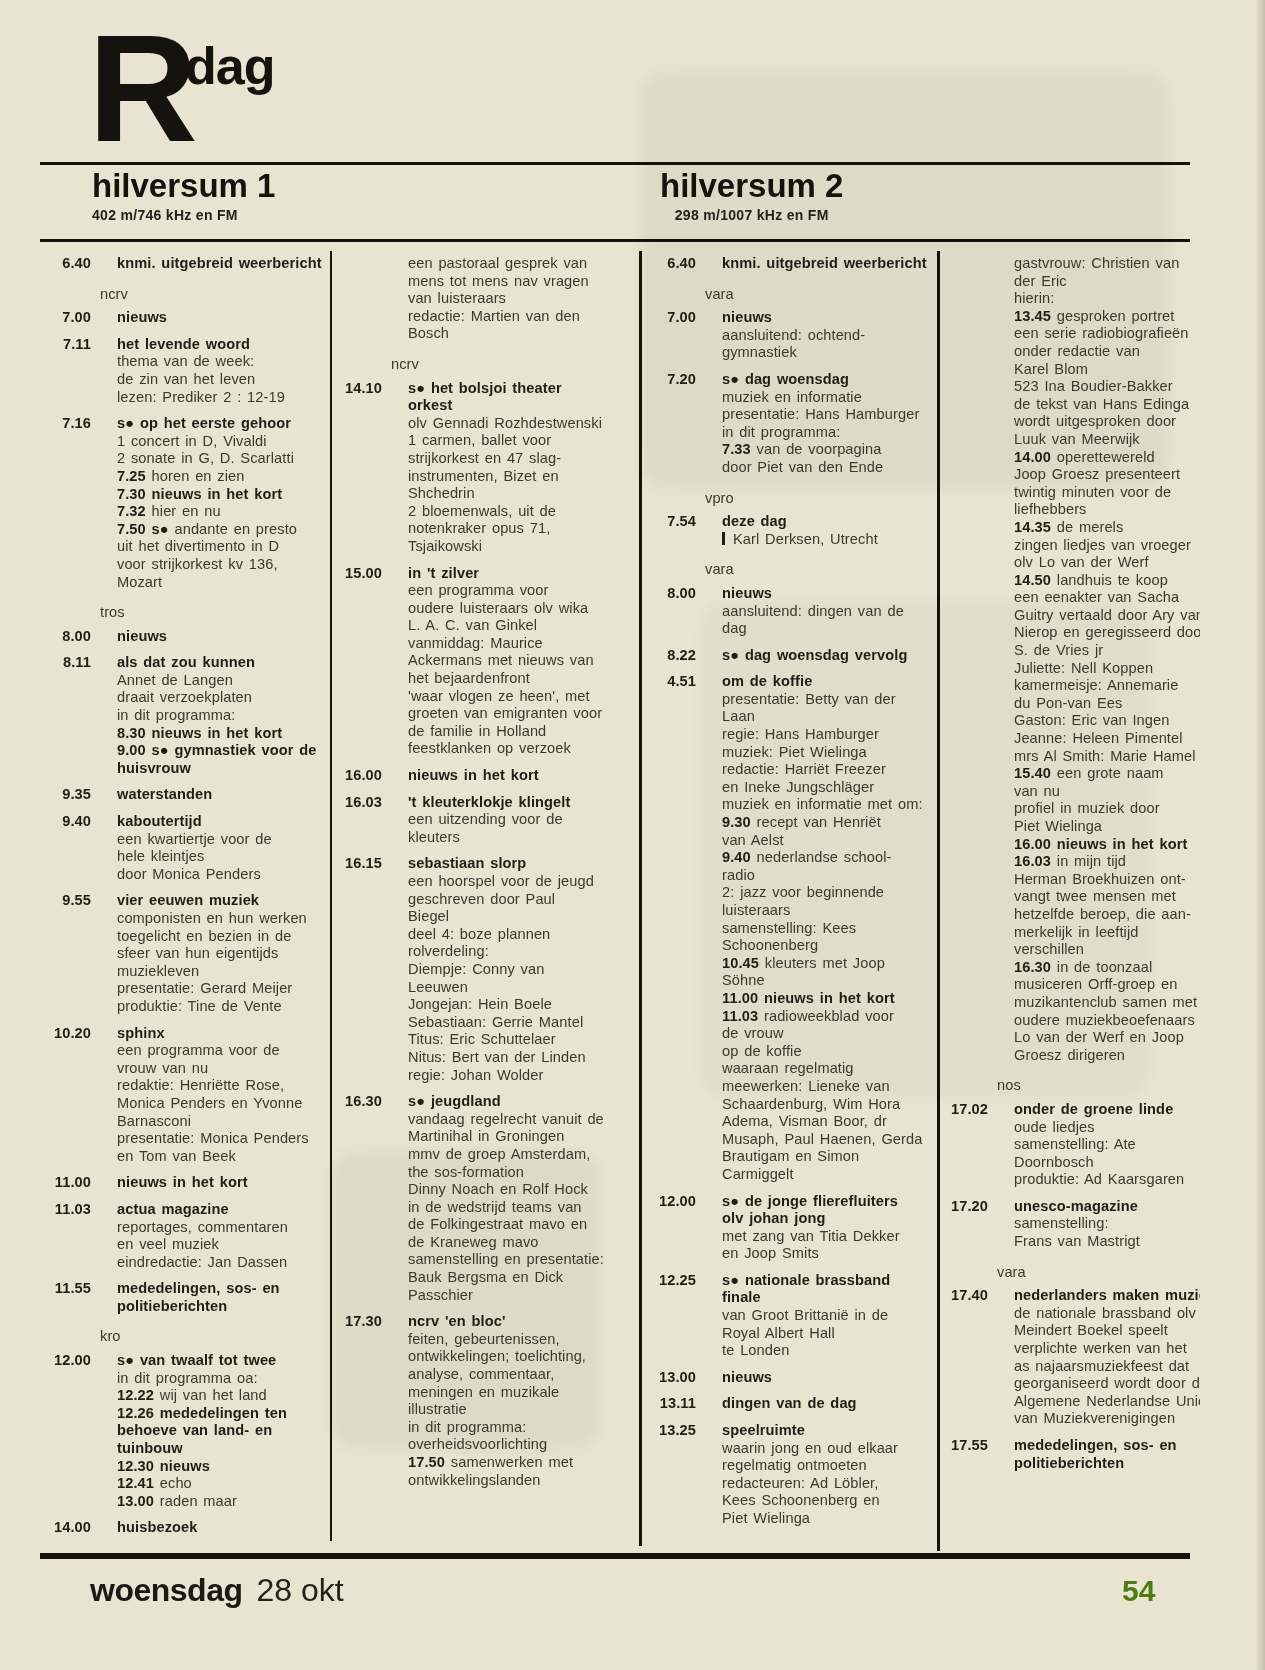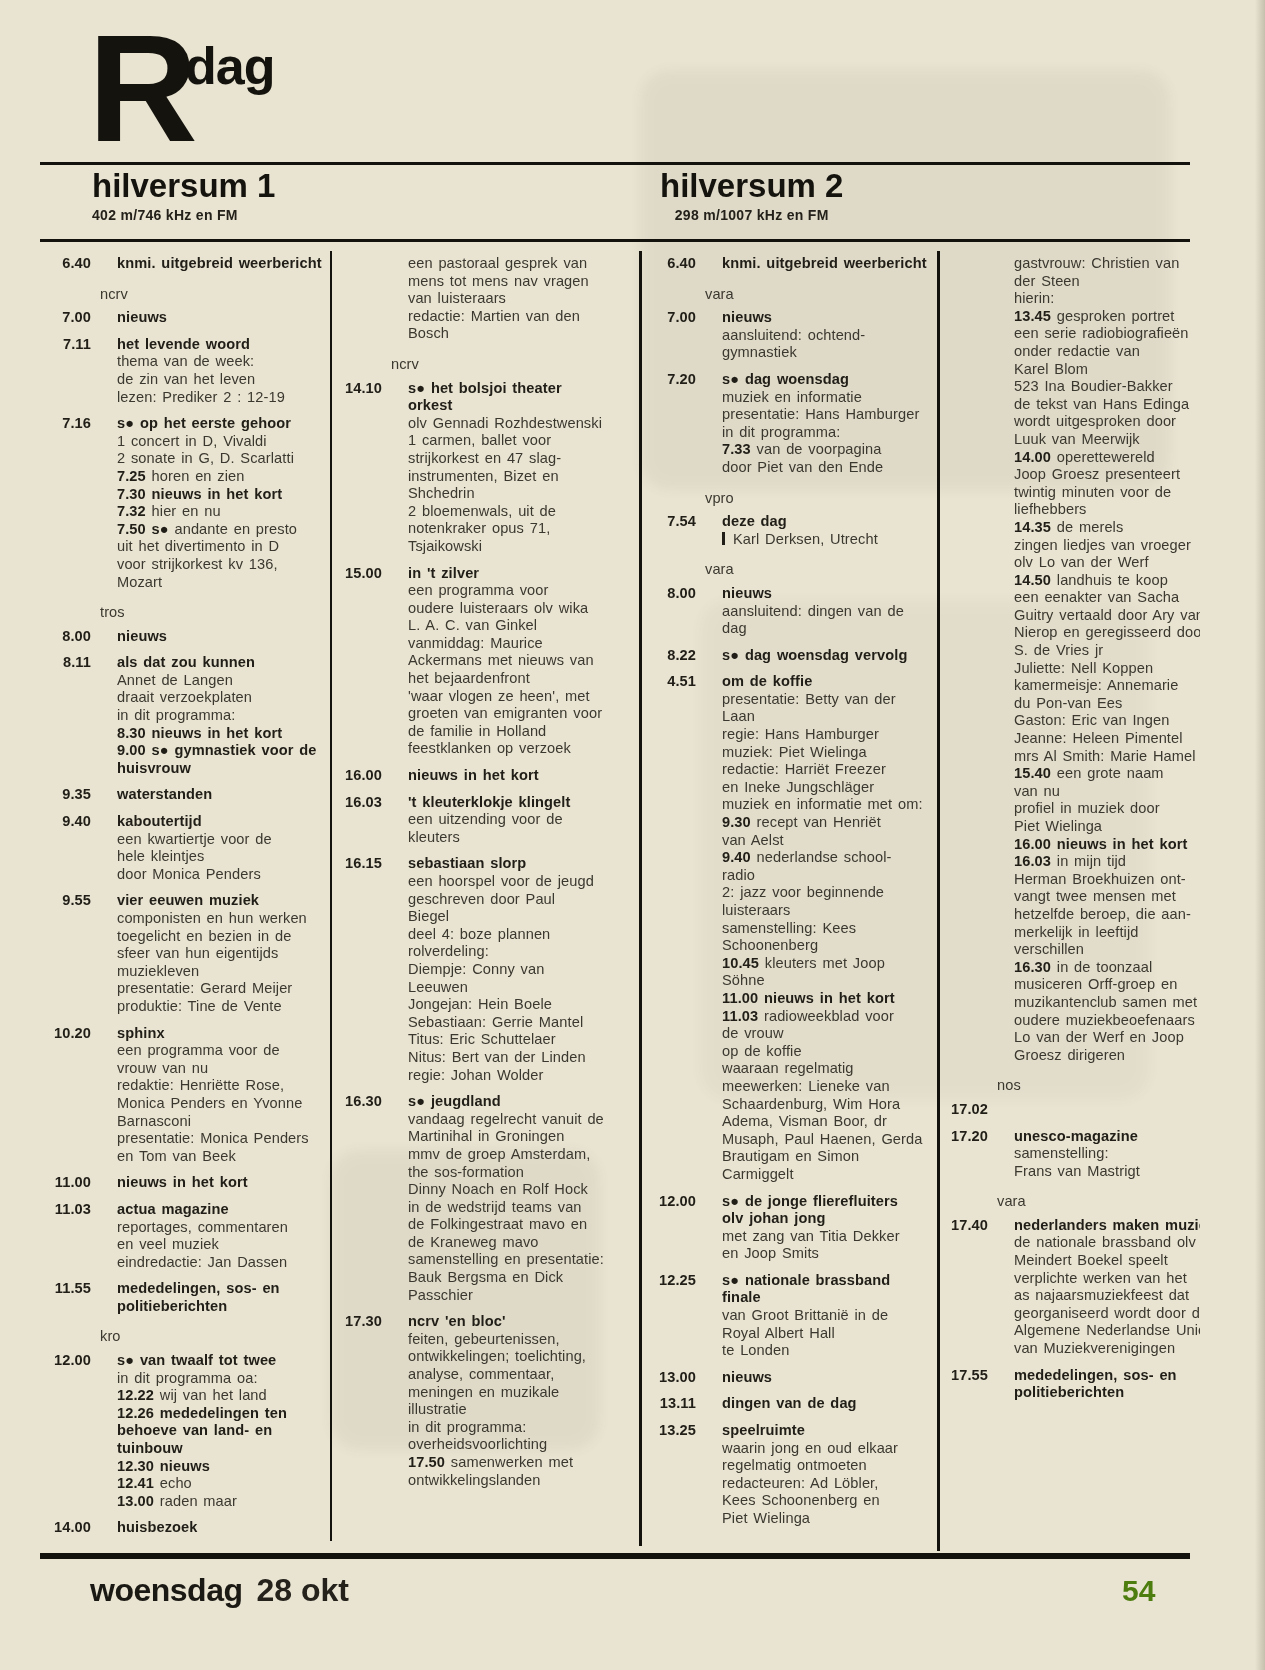--- a/index.html
+++ b/index.html
@@ -61,21 +61,21 @@
   .entry{display:flex;}
   .entry .time{flex:0 0 46px;text-align:right;font-weight:700;color:#201e17;}
   .entry .body{flex:1;padding-left:26px;}
   .line{white-space:nowrap;}
   .line b{font-weight:700;color:#201e17;}
   .bar{display:inline-block;width:3px;height:13px;background:#201e17;margin-right:8px;vertical-align:-1px;}
 
   
   .footer-day{position:absolute;left:90px;top:1572px;font-size:32px;color:#1b1913;}
   .footer-day .d{font-weight:700;letter-spacing:-.5px;}
-  .footer-day .dt{font-weight:700;margin-left:14px;color:#24221b;}
+  .footer-day .dt{font-weight:400;margin-left:14px;color:#24221b;}
   .page-number{position:absolute;left:1122px;top:1574px;font-size:30px;font-weight:700;color:#4d7c0f;}
 </style>
 </head>
 <body>
 
 <div class="page">
 
   <div class="ghost g1"></div>
   <div class="ghost g2"></div>
   <div class="ghost g3"></div>
@@ -473,21 +473,21 @@
           <div class="line">Kees Schoonenberg en</div>
           <div class="line">Piet Wielinga</div>
         </div>
       </div>
     </div>
   <div class="col col4">
       <div class="block entry">
         <div class="time"></div>
         <div class="body">
           <div class="line">gastvrouw: Christien van</div>
-          <div class="line">der Steen</div>
+          <div class="line">der Eric</div>
           <div class="line">hierin:</div>
           <div class="line"><b>13.45</b> gesproken portret</div>
           <div class="line">een serie radiobiografieën</div>
           <div class="line">onder redactie van</div>
           <div class="line">Karel Blom</div>
           <div class="line">523 Ina Boudier-Bakker</div>
           <div class="line">de tekst van Hans Edinga</div>
           <div class="line">wordt uitgesproken door</div>
           <div class="line">Luuk van Meerwijk</div>
           <div class="line"><b>14.00</b> operettewereld</div>
@@ -523,20 +523,27 @@
           <div class="line">musiceren Orff-groep en</div>
           <div class="line">muzikantenclub samen met</div>
           <div class="line">oudere muziekbeoefenaars</div>
           <div class="line">Lo van der Werf en Joop</div>
           <div class="line">Groesz dirigeren</div>
         </div>
       </div>
       <div class="block net">nos</div>
       <div class="block entry">
         <div class="time">17.02</div>
+        <div class="body">
+          <div class="line"><b>onder de groene linde</b></div>
+          <div class="line">oude liedjes</div>
+          <div class="line">samenstelling: Ate</div>
+          <div class="line">Doornbosch</div>
+          <div class="line">produktie: Ad Kaarsgaren</div>
+        </div>
       </div>
       <div class="block entry">
         <div class="time">17.20</div>
         <div class="body">
           <div class="line"><b>unesco-magazine</b></div>
           <div class="line">samenstelling:</div>
           <div class="line">Frans van Mastrigt</div>
         </div>
       </div>
       <div class="block net">vara</div>

